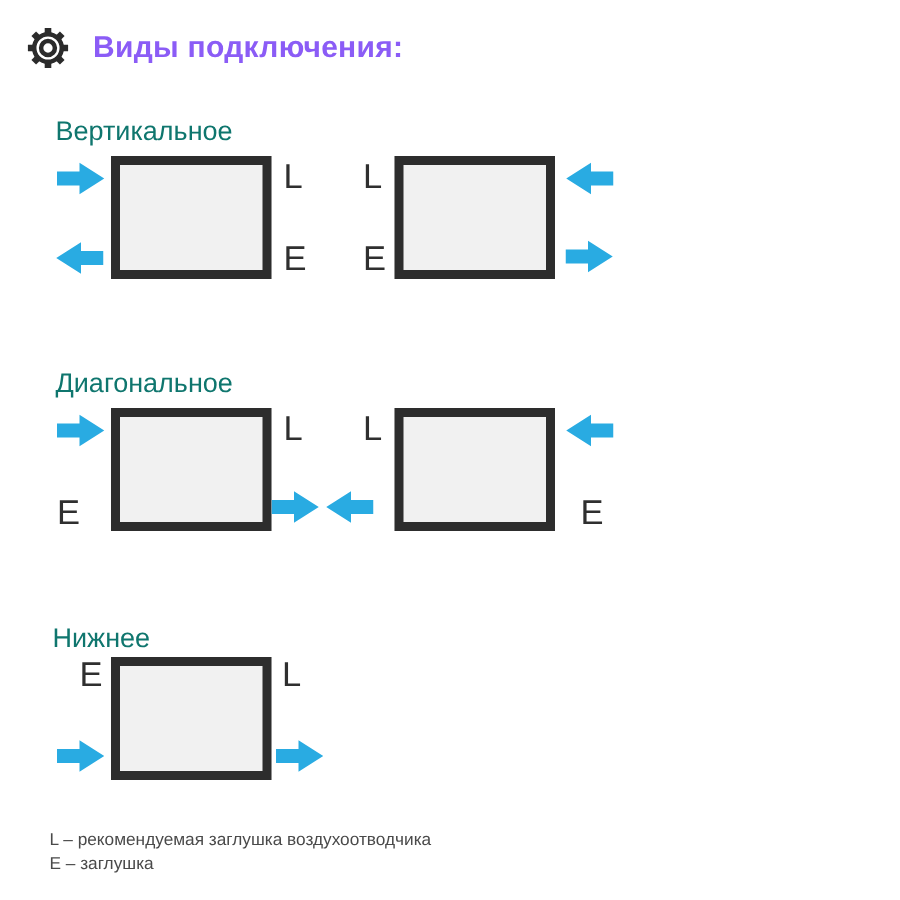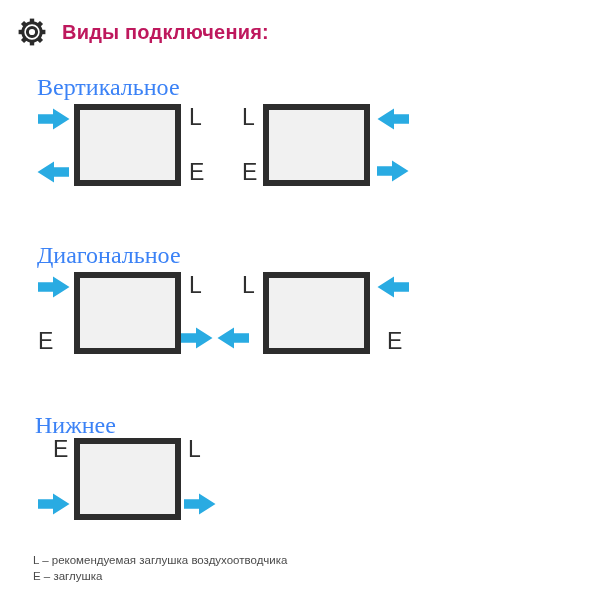--- a/index.html
+++ b/index.html
@@ -3,23 +3,23 @@
 <meta charset="utf-8">
 <style>
   html,body{margin:0;padding:0;background:#ffffff;}
   .canvas{
     position:relative;width:600px;height:600px;background:#ffffff;
     font-family:"Liberation Sans",sans-serif;overflow:hidden;
   }
   
   .header{position:absolute;left:17px;top:17px;display:flex;align-items:center;gap:15px;}
   .gear{width:30px;height:30px;display:block;}
-  .header-title{font-size:20px;font-weight:bold;color:#be185d;letter-spacing:.2px;}
+  .header-title{font-size:20px;font-weight:bold;color:#8b5cf6;letter-spacing:.2px;}
   
-  .stitle{position:absolute;font-size:24px;line-height:20px;color:#3b82f6;font-family:Liberation Serif, serif;}
+  .stitle{position:absolute;font-size:18px;line-height:20px;color:#0f766e;}
   .st-1{left:37px;top:77px;}
   .st-2{left:37px;top:245px;}
   .st-3{left:35px;top:415px;text-align:center;}
   
   .box{
     position:absolute;width:107px;height:82px;box-sizing:border-box;
     border:6px solid var(--box-border,#2d2d2d);
     background:var(--box-fill,#f1f1f1);
   }
   .b-1a{left:74px;top:104px;}  .b-1b{left:263px;top:104px;}

